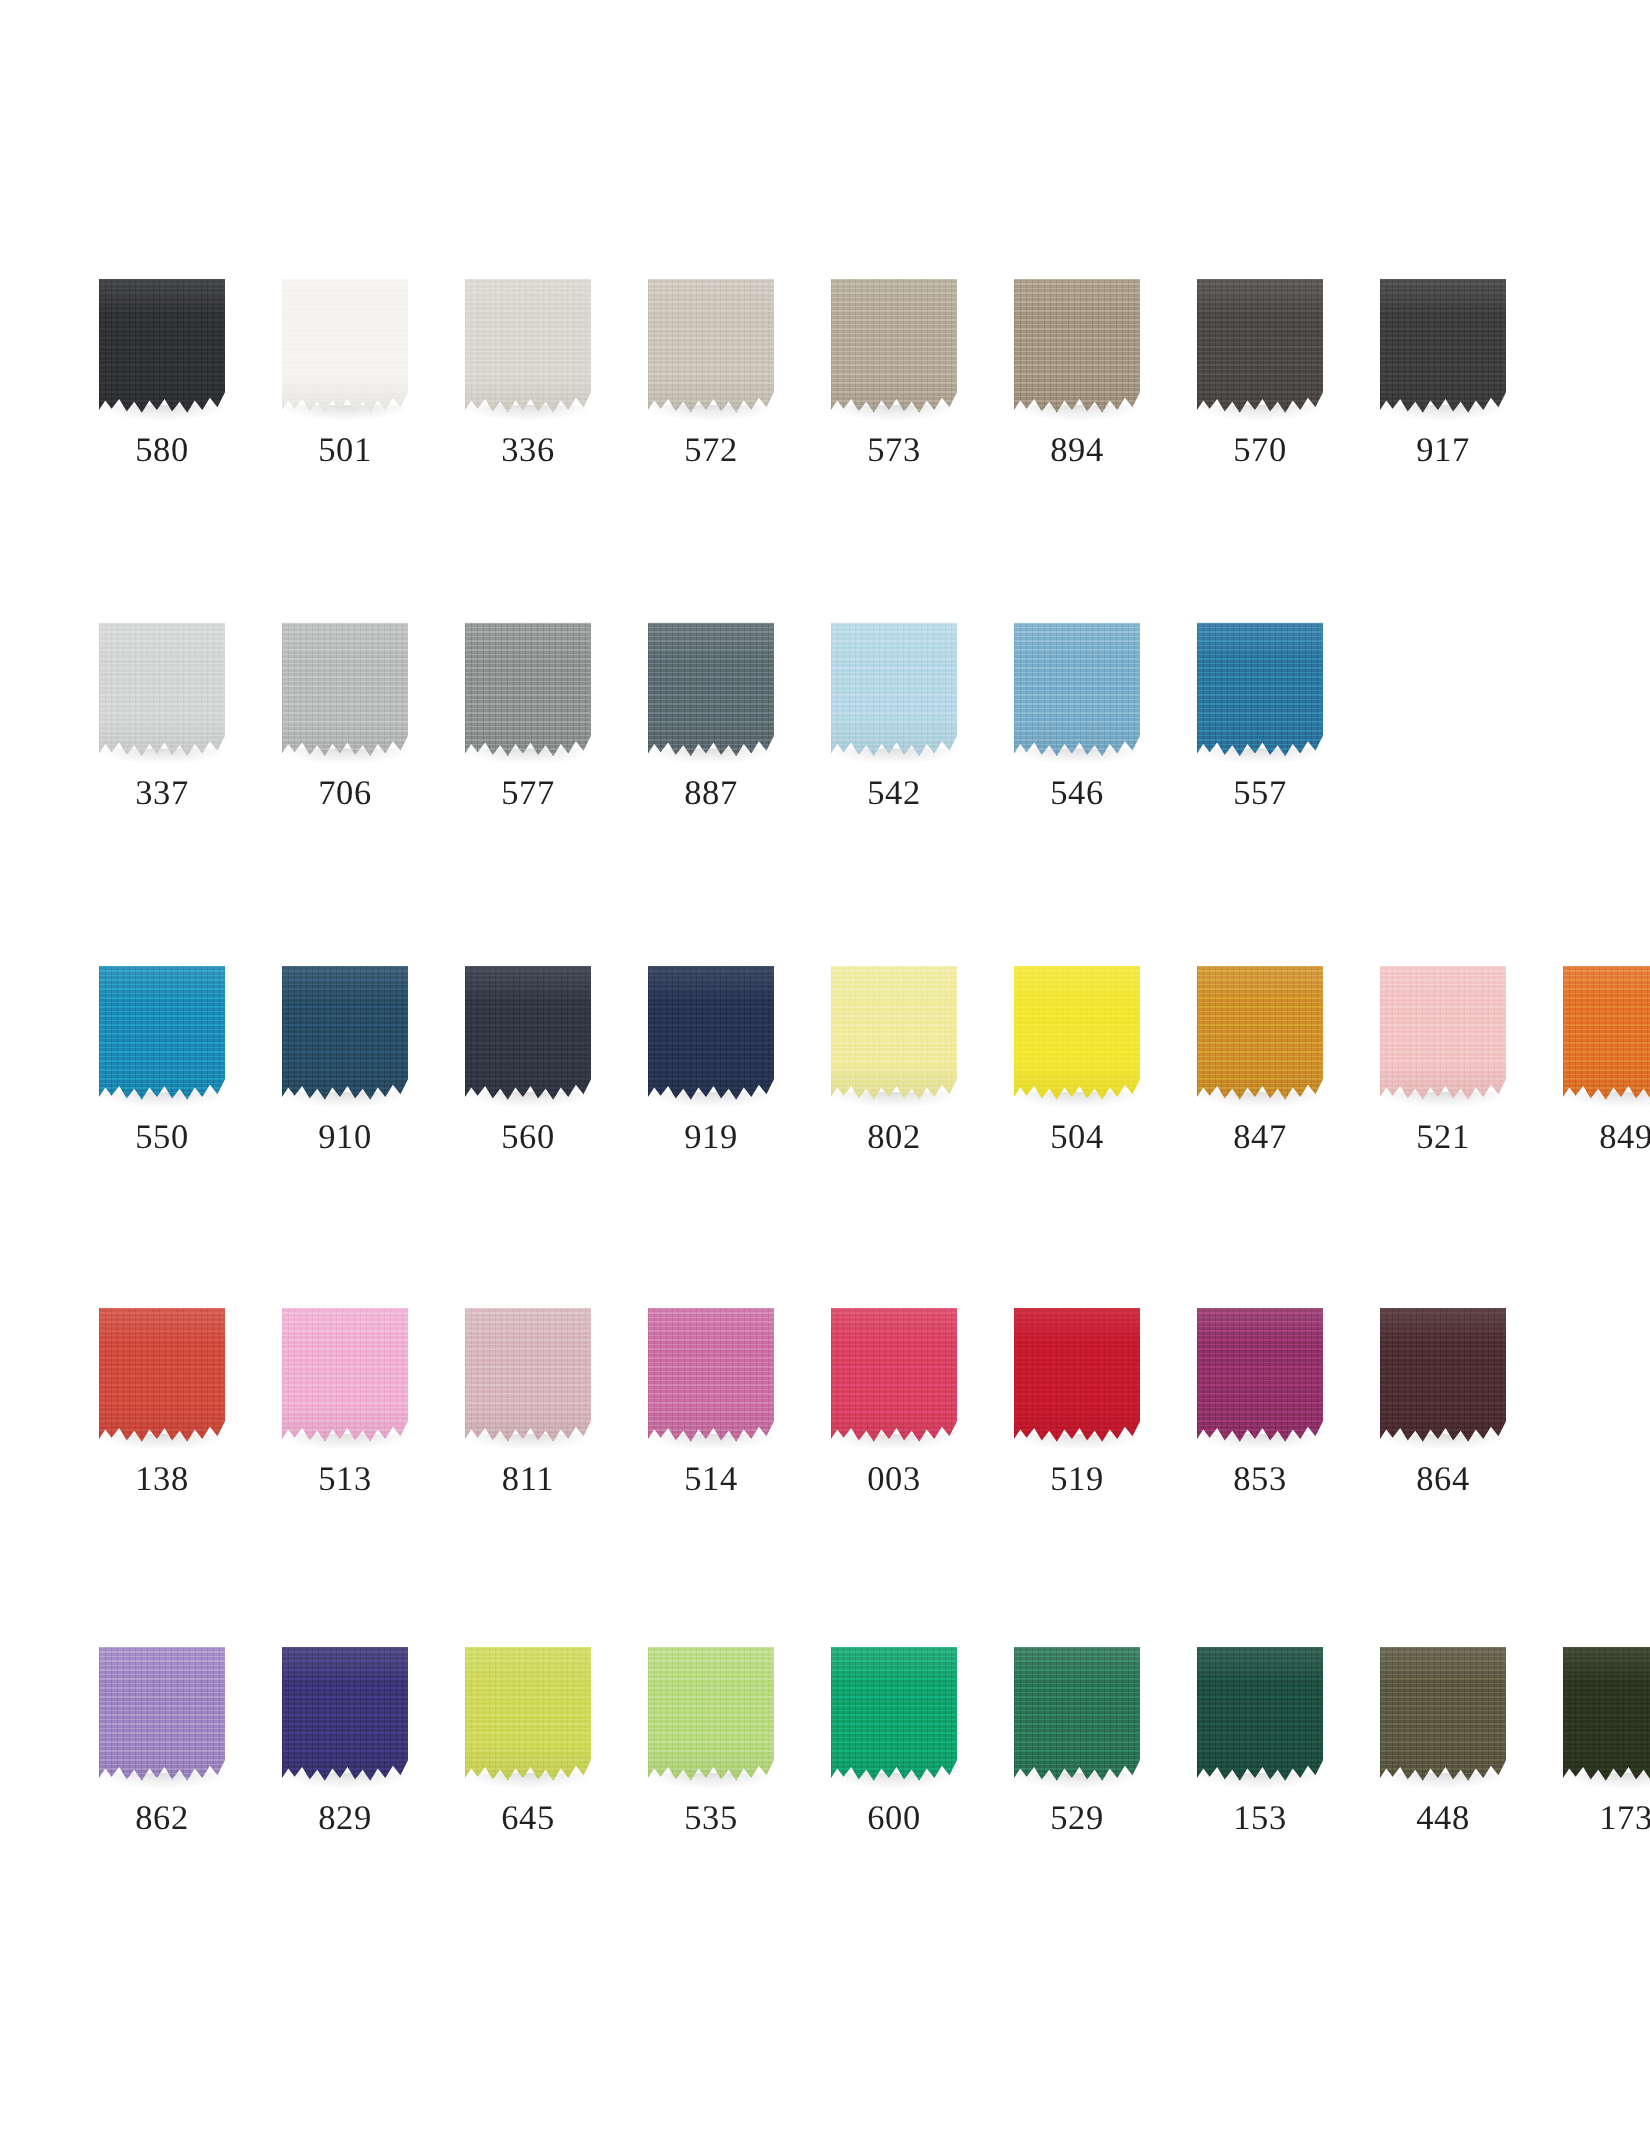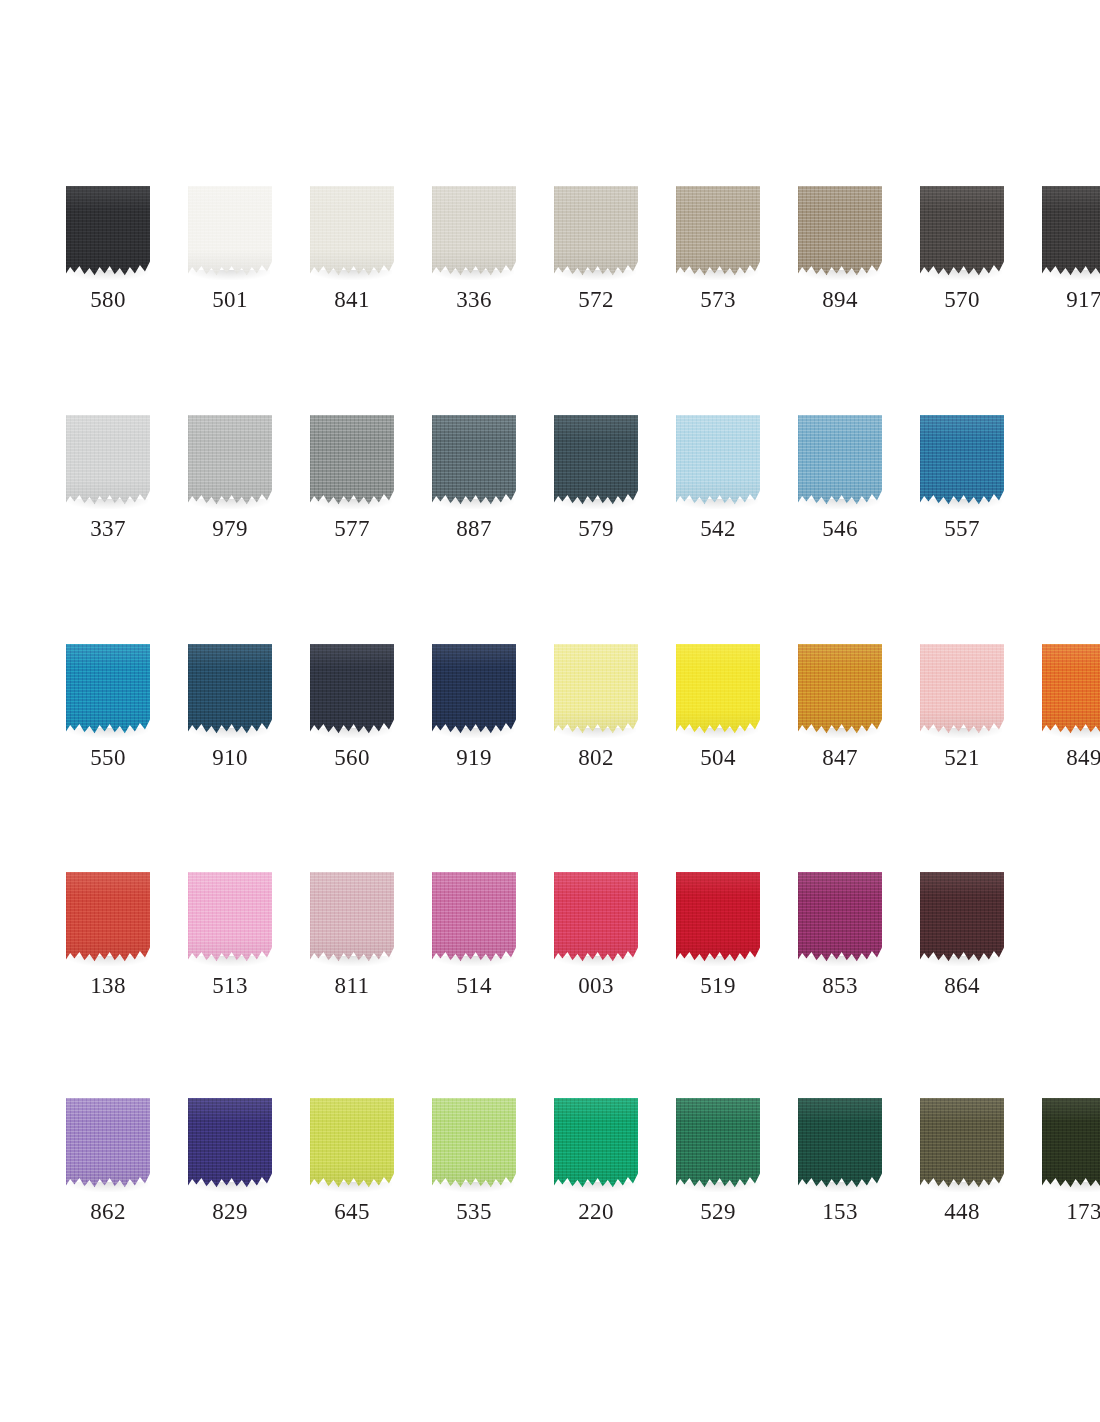--- a/index.html
+++ b/index.html
@@ -160,30 +160,20 @@
           <div class="ribbon" style="background: rgb(244, 243, 239);">
             <div class="weave"></div>
             <div class="shade"></div>
           </div>
         </div>
         <div class="swatch-label">501</div>
       </div>
       <div class="swatch-cell">
         <div class="ribbon-shadow"></div>
         <div class="ribbon-wrap">
-          <div class="ribbon" style="background: rgb(233, 231, 223);">
-            <div class="weave"></div>
-            <div class="shade"></div>
-          </div>
-        </div>
-        <div class="swatch-label">841</div>
-      </div>
-      <div class="swatch-cell">
-        <div class="ribbon-shadow"></div>
-        <div class="ribbon-wrap">
           <div class="ribbon" style="background: rgb(217, 214, 205);">
             <div class="weave"></div>
             <div class="shade"></div>
           </div>
         </div>
         <div class="swatch-label">336</div>
       </div>
       <div class="swatch-cell">
         <div class="ribbon-shadow"></div>
         <div class="ribbon-wrap">
@@ -247,51 +237,41 @@
         <div class="swatch-label">337</div>
       </div>
       <div class="swatch-cell">
         <div class="ribbon-shadow"></div>
         <div class="ribbon-wrap">
           <div class="ribbon" style="background: rgb(184, 186, 185);">
             <div class="weave"></div>
             <div class="shade"></div>
           </div>
         </div>
-        <div class="swatch-label">979</div>
+        <div class="swatch-label">706</div>
       </div>
       <div class="swatch-cell">
         <div class="ribbon-shadow"></div>
         <div class="ribbon-wrap">
           <div class="ribbon" style="background: rgb(139, 144, 143);">
             <div class="weave"></div>
             <div class="shade"></div>
           </div>
         </div>
         <div class="swatch-label">577</div>
       </div>
       <div class="swatch-cell">
         <div class="ribbon-shadow"></div>
         <div class="ribbon-wrap">
           <div class="ribbon" style="background: rgb(92, 107, 113);">
             <div class="weave"></div>
             <div class="shade"></div>
           </div>
         </div>
         <div class="swatch-label">887</div>
-      </div>
-      <div class="swatch-cell">
-        <div class="ribbon-shadow"></div>
-        <div class="ribbon-wrap">
-          <div class="ribbon" style="background: rgb(61, 79, 87);">
-            <div class="weave"></div>
-            <div class="shade"></div>
-          </div>
-        </div>
-        <div class="swatch-label">579</div>
       </div>
       <div class="swatch-cell">
         <div class="ribbon-shadow"></div>
         <div class="ribbon-wrap">
           <div class="ribbon" style="background: rgb(179, 215, 230);">
             <div class="weave"></div>
             <div class="shade"></div>
           </div>
         </div>
         <div class="swatch-label">542</div>
@@ -533,21 +513,21 @@
         <div class="swatch-label">535</div>
       </div>
       <div class="swatch-cell">
         <div class="ribbon-shadow"></div>
         <div class="ribbon-wrap">
           <div class="ribbon" style="background: rgb(18, 160, 106);">
             <div class="weave"></div>
             <div class="shade"></div>
           </div>
         </div>
-        <div class="swatch-label">220</div>
+        <div class="swatch-label">600</div>
       </div>
       <div class="swatch-cell">
         <div class="ribbon-shadow"></div>
         <div class="ribbon-wrap">
           <div class="ribbon" style="background: rgb(42, 114, 83);">
             <div class="weave"></div>
             <div class="shade"></div>
           </div>
         </div>
         <div class="swatch-label">529</div>

